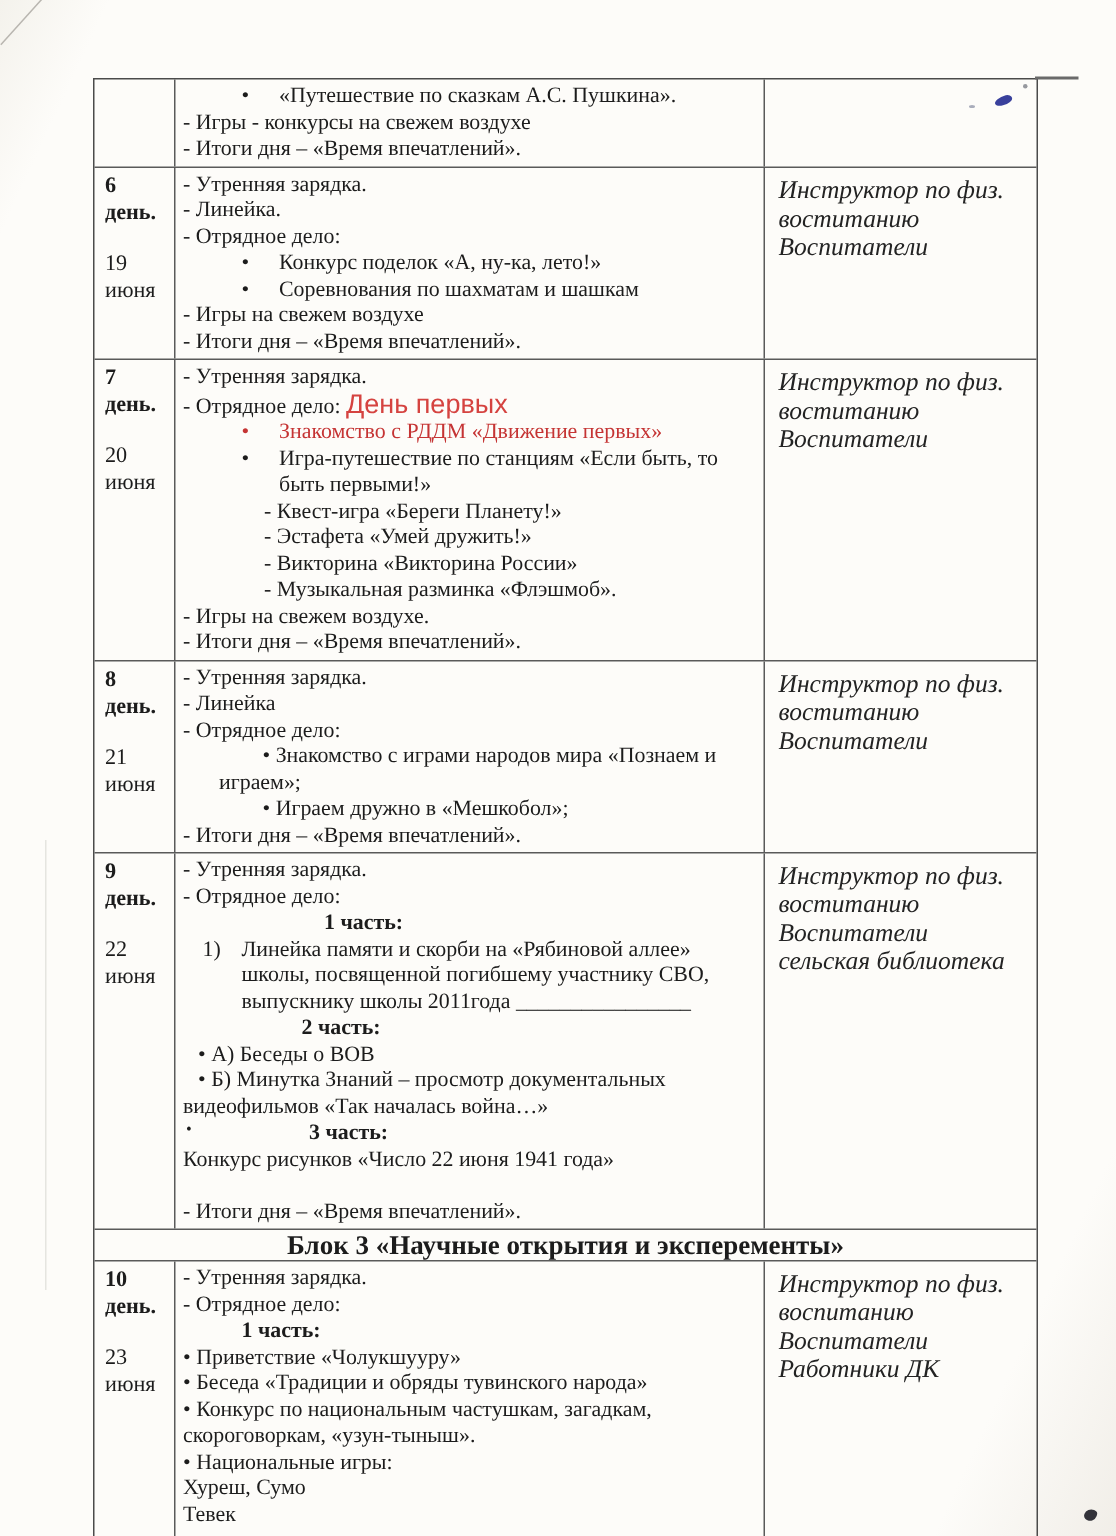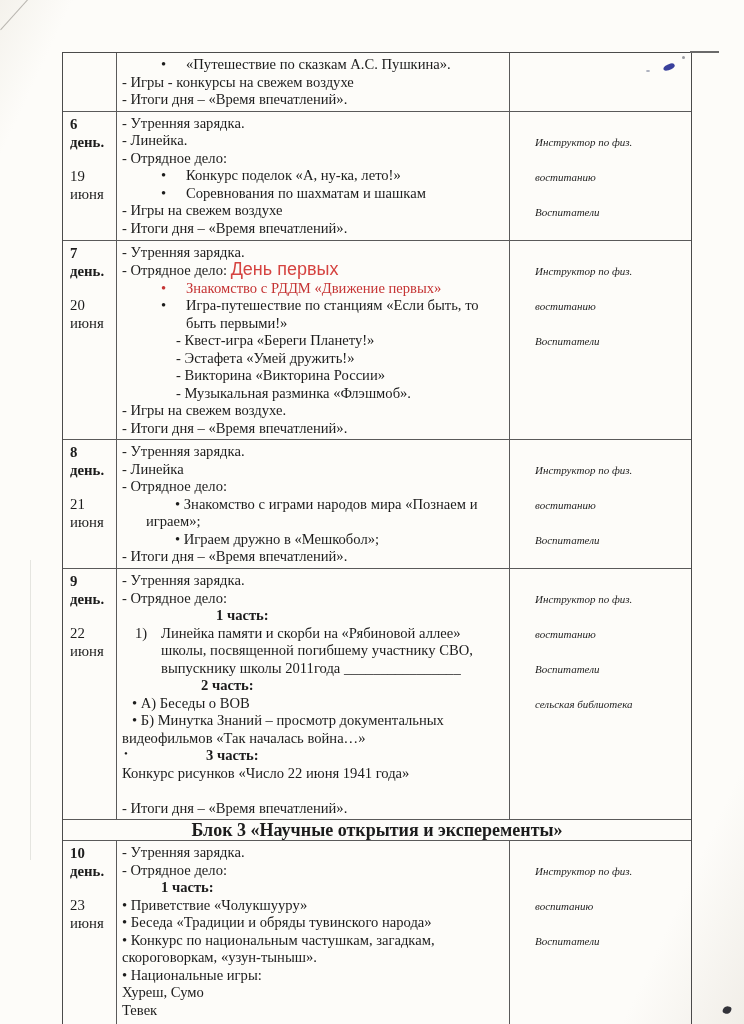--- a/index.html
+++ b/index.html
@@ -10,21 +10,21 @@
   .row{display:flex;border-top:1.4px solid #5a5a5a;align-items:stretch;}
   .row:first-child{border-top:0;}
   .cell{box-sizing:border-box;}
   .cell-day{flex:0 0 54px;width:54px;border-right:1.4px solid #5a5a5a;padding:3px 2px 2px 7px;}
   .cell-act{flex:1 1 auto;border-right:1.4px solid #5a5a5a;padding:3px 6px 2px 5px;min-width:0;}
   .cell-resp{flex:0 0 181px;width:181px;padding:5px 4px 2px 9px;font-style:italic;}
   .dline{margin:0;font-size:14.8px;line-height:18px;}
   .d-num,.d-word{font-weight:bold;}
   .d-word{margin-bottom:16px;}
   .line{margin:0;font-size:14.6px;line-height:17.5px;position:relative;}
-  .rline{margin:16px;font-size:11px;line-height:19px;color:#232323;}
+  .rline{margin:0;font-size:17px;line-height:19px;color:#232323;}
   .plain{padding-left:0;}
   .li-deep{padding-left:64px;}
   .li-deep .mk{position:absolute;left:39px;top:0;}
   .subdash{padding-left:54px;}
   .pindent{text-indent:29px;margin-left:24px;}
   .bullet-sm{text-indent:10px;}
   .num-item{padding-left:39px;}
   .num-item .mk{position:absolute;left:13px;top:0;}
   .ph1{font-weight:bold;padding-left:94px;}
   .ph1b{font-weight:bold;padding-left:39px;}
@@ -174,20 +174,21 @@
           <p class="line plain"><span>• Беседа «Традиции и обряды тувинского народа»</span></p>
           <p class="line plain"><span>• Конкурс по национальным частушкам, загадкам, скороговоркам, «узун-тыныш».</span></p>
           <p class="line plain"><span>• Национальные игры:</span></p>
           <p class="line plain"><span>Хуреш, Сумо</span></p>
           <p class="line plain"><span>Тевек</span></p>
         </div>
         <div class="cell cell-resp">
           <p class="rline">Инструктор по физ.</p>
           <p class="rline">воспитанию</p>
           <p class="rline">Воспитатели</p>
+          <p class="rline">Работники ДК</p>
         </div>
       </div>
     </div>
   <div class="corner-fold"></div>
   <div class="overhang"></div>
   <div class="pen-blue"></div>
   <div class="speck-a"></div>
   <div class="speck-b"></div>
   <div class="pen-dot-bottom"></div>
   <div class="smudge-left"></div>

